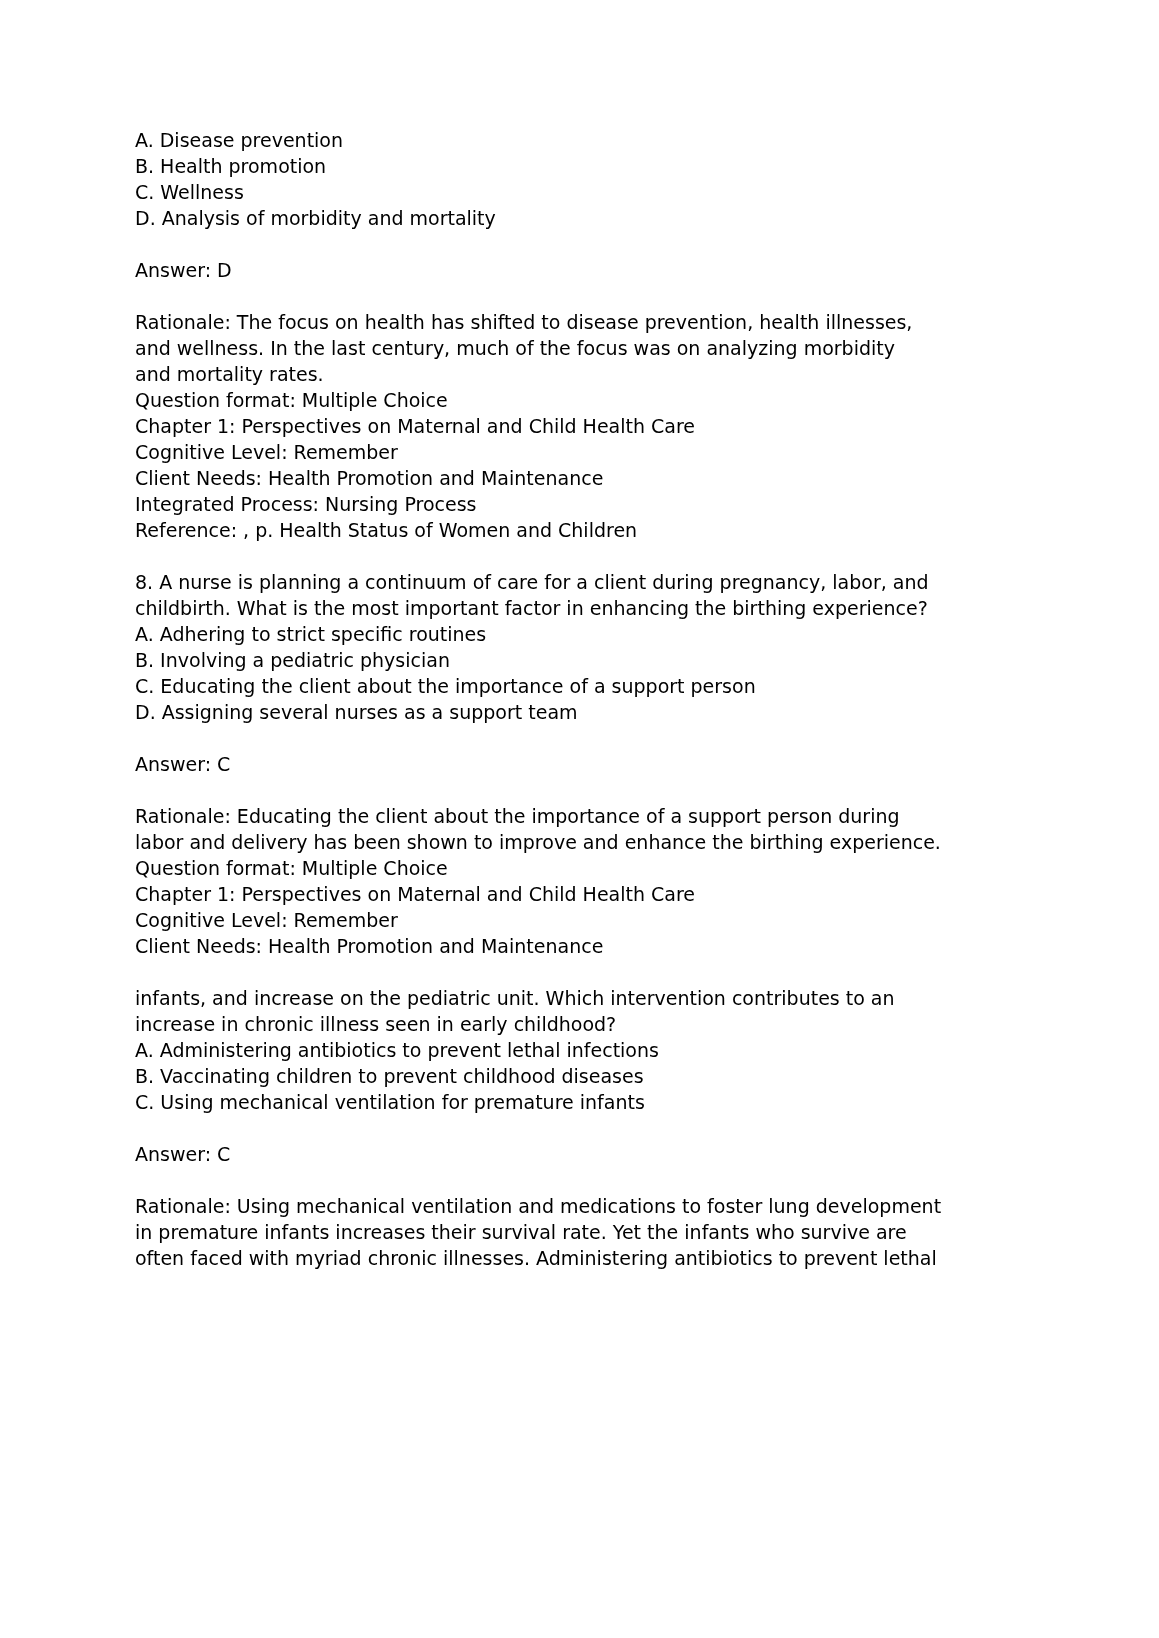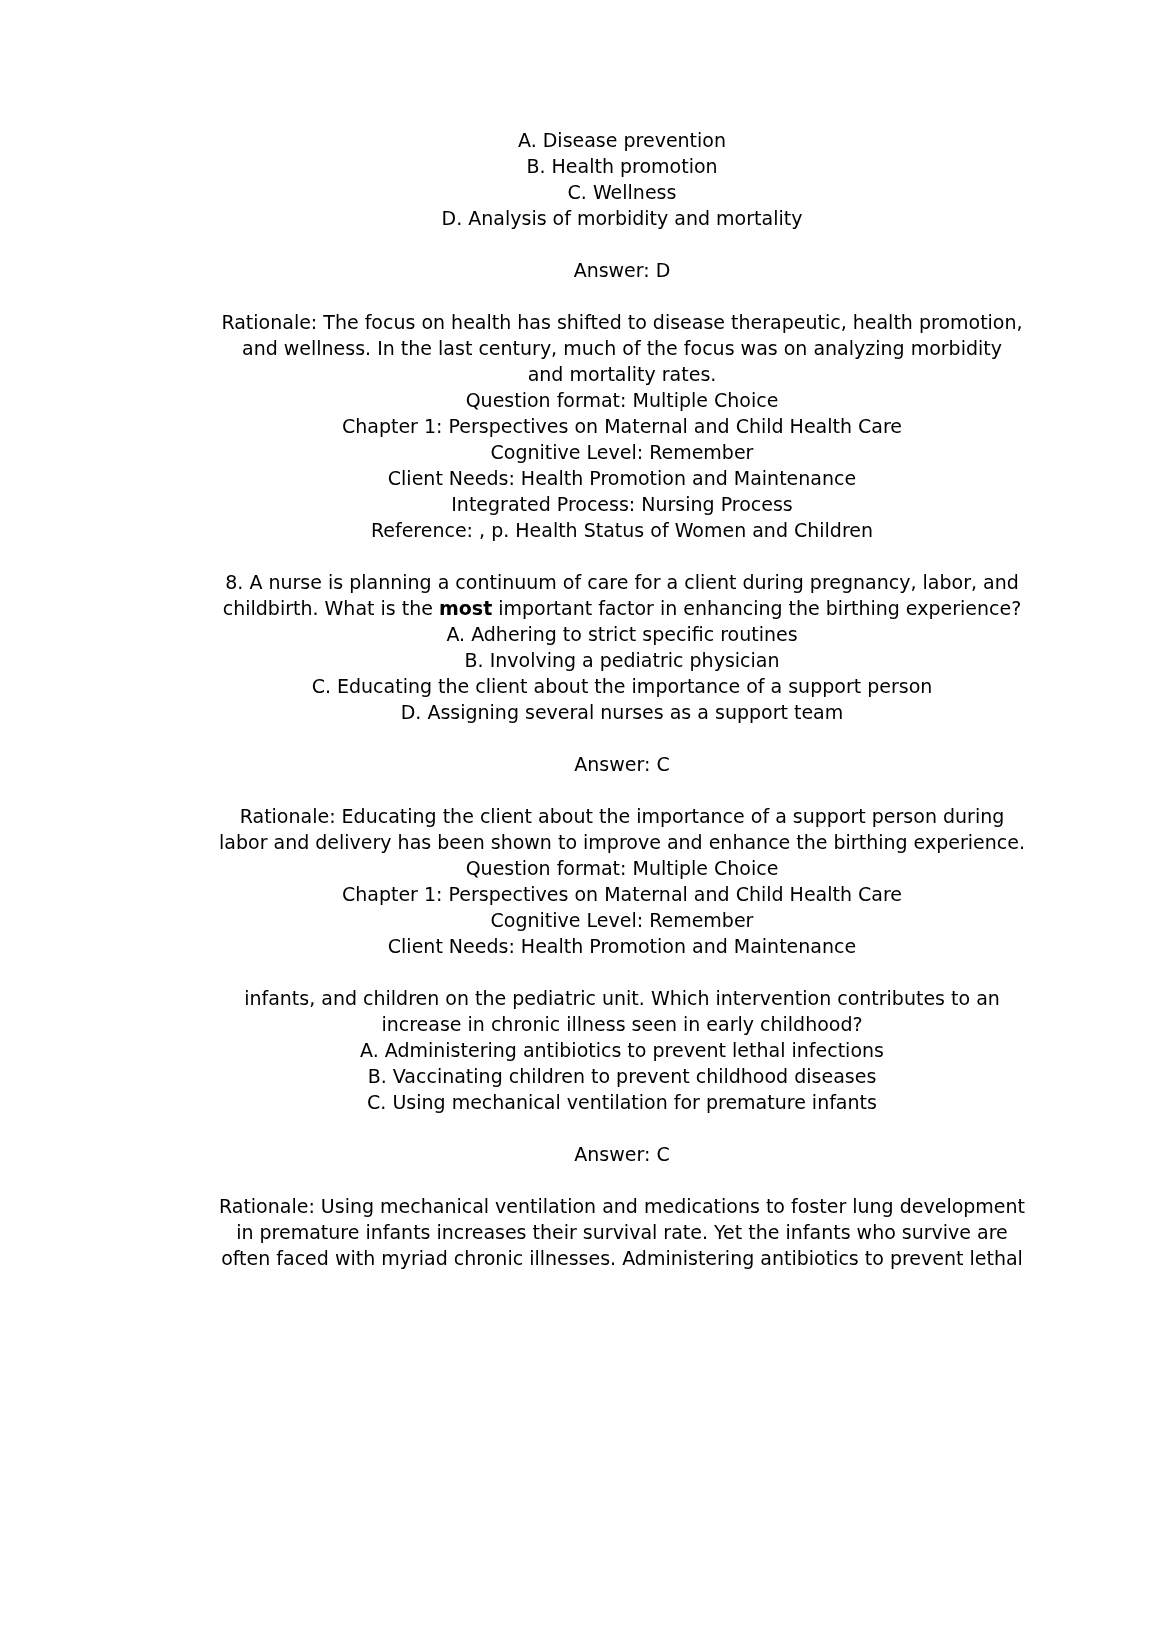--- a/index.html
+++ b/index.html
@@ -16,45 +16,44 @@
     height: 1638px;
     background: #ffffff;
     color: #000000;
     padding: 127px 50px 0 135px;
     font-family: "DejaVu Sans", "Liberation Sans", sans-serif;
     font-size: 19px;
     line-height: 26px;
   }
   .block {
     margin: 0 0 26px 0; 
-    text-align: center;
   }
   .line {
     white-space: pre;
     min-height: 26px;
   }
   .bold {
-    font-weight: bold;
+    font-weight: normal;
   }
 </style>
 </head>
 <body>
 
 <div class="page" style="background: rgb(255, 255, 255); color: rgb(0, 0, 0);">
     <div class="block">
       <div class="line">A. Disease prevention</div>
       <div class="line">B. Health promotion</div>
       <div class="line">C. Wellness</div>
       <div class="line">D. Analysis of morbidity and mortality</div>
     </div>
     <div class="block">
       <div class="line">Answer: D</div>
     </div>
     <div class="block">
-      <div class="line">Rationale: The focus on health has shifted to disease therapeutic, health promotion,</div>
+      <div class="line">Rationale: The focus on health has shifted to disease prevention, health illnesses,</div>
       <div class="line">and wellness. In the last century, much of the focus was on analyzing morbidity</div>
       <div class="line">and mortality rates.</div>
       <div class="line">Question format: Multiple Choice</div>
       <div class="line">Chapter 1: Perspectives on Maternal and Child Health Care</div>
       <div class="line">Cognitive Level: Remember</div>
       <div class="line">Client Needs: Health Promotion and Maintenance</div>
       <div class="line">Integrated Process: Nursing Process</div>
       <div class="line">Reference: , p. Health Status of Women and Children</div>
     </div>
     <div class="block">
@@ -70,21 +69,21 @@
     </div>
     <div class="block">
       <div class="line">Rationale: Educating the client about the importance of a support person during</div>
       <div class="line">labor and delivery has been shown to improve and enhance the birthing experience.</div>
       <div class="line">Question format: Multiple Choice</div>
       <div class="line">Chapter 1: Perspectives on Maternal and Child Health Care</div>
       <div class="line">Cognitive Level: Remember</div>
       <div class="line">Client Needs: Health Promotion and Maintenance</div>
     </div>
     <div class="block">
-      <div class="line">infants, and children on the pediatric unit. Which intervention contributes to an</div>
+      <div class="line">infants, and increase on the pediatric unit. Which intervention contributes to an</div>
       <div class="line">increase in chronic illness seen in early childhood?</div>
       <div class="line">A. Administering antibiotics to prevent lethal infections</div>
       <div class="line">B. Vaccinating children to prevent childhood diseases</div>
       <div class="line">C. Using mechanical ventilation for premature infants</div>
     </div>
     <div class="block">
       <div class="line">Answer: C</div>
     </div>
     <div class="block">
       <div class="line">Rationale: Using mechanical ventilation and medications to foster lung development</div>

